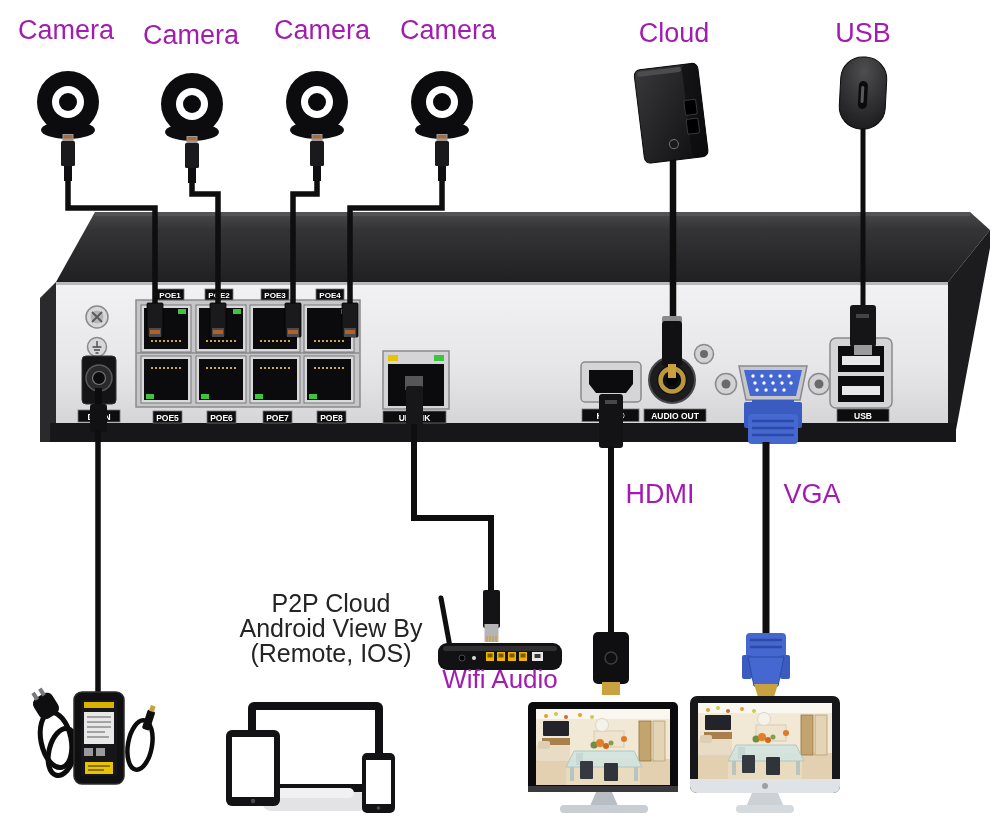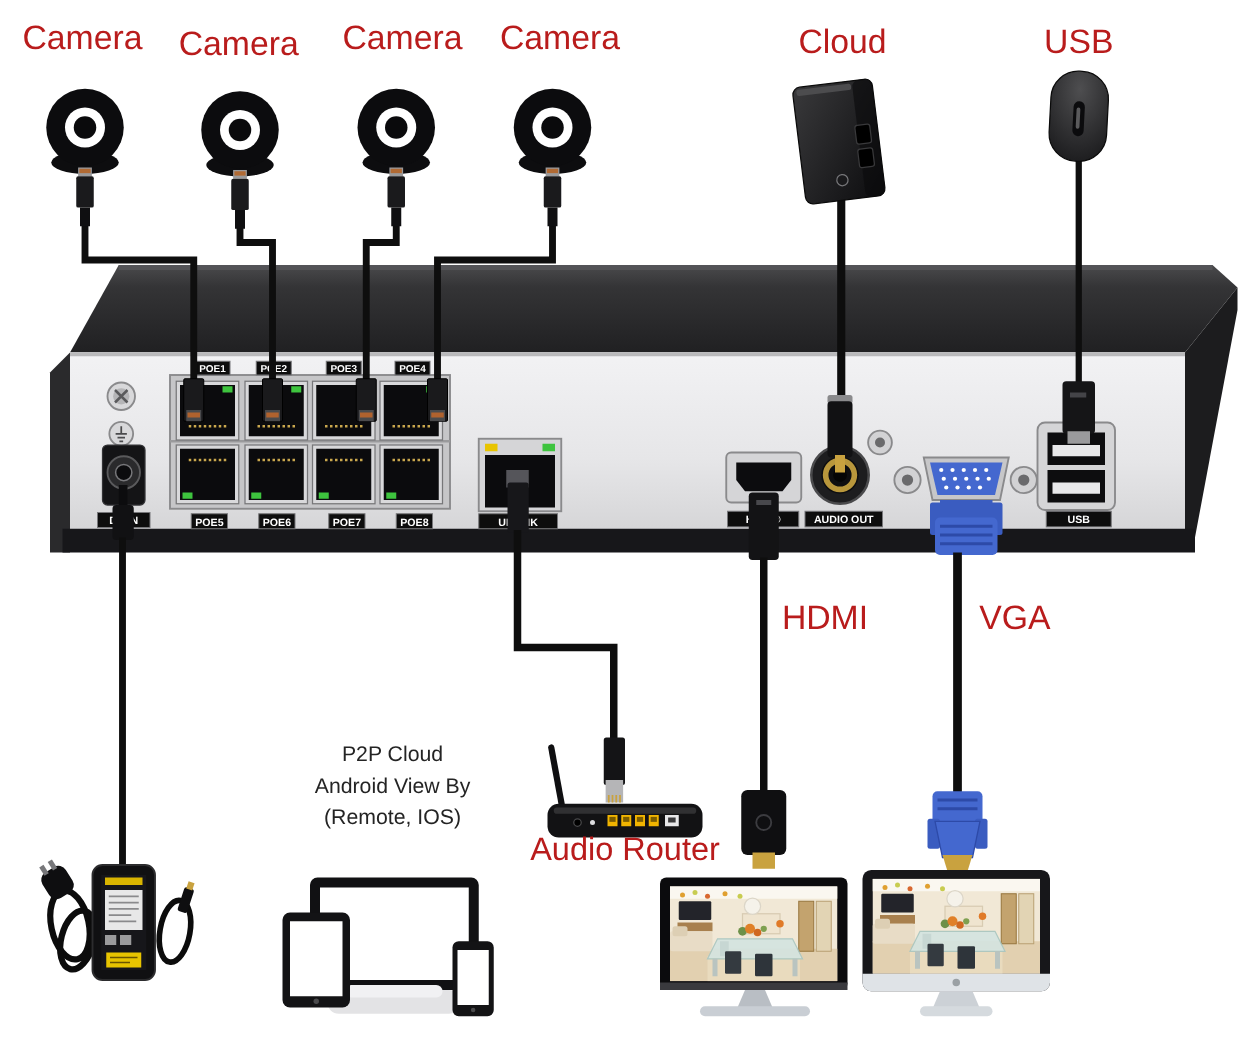--- a/index.html
+++ b/index.html
@@ -1,23 +1,23 @@
 <!DOCTYPE html>
 <html><head>
 <meta charset="utf-8">
 <style>
   html,body{margin:0;padding:0;background:#fff;}
   .stage-wrap{position:relative;width:1000px;height:830px;background:#ffffff;overflow:hidden;
               font-family:"Liberation Sans",sans-serif;}
   svg.stage{position:absolute;left:0;top:0;}
-  .lbl{position:absolute;transform:translateX(-50%);font-size:27px;color:#b91c1c;white-space:nowrap;
+  .lbl{position:absolute;transform:translateX(-50%);font-size:27px;color:#a21caf;white-space:nowrap;
        font-family:"Liberation Sans",sans-serif;}
   .lbl-sm{font-size:26px;}
-  .p2p{position:absolute;left:314px;top:591px;transform:translateX(-50%);text-align:center;
-       font-size:17px;line-height:25px;color:#242424;white-space:nowrap;}
+  .p2p{position:absolute;left:331px;top:591px;transform:translateX(-50%);text-align:center;
+       font-size:25px;line-height:25px;color:#242424;white-space:nowrap;}
   .port-label-text{font-family:"Liberation Sans",sans-serif;font-weight:bold;fill:#ffffff;}
 </style>
 </head>
 <body>
 
 <div class="stage-wrap">
 
 <svg class="stage" width="1000" height="830" viewBox="0 0 1000 830">
   <defs>
     <linearGradient id="gTop" x1="0" y1="0" x2="0" y2="1">
@@ -441,20 +441,20 @@
 </svg>
 
   <div class="lbl" style="left:66px;top:15px">Camera</div>
   <div class="lbl" style="left:191px;top:20px">Camera</div>
   <div class="lbl" style="left:322px;top:15px">Camera</div>
   <div class="lbl" style="left:448px;top:15px">Camera</div>
   <div class="lbl" style="left:674px;top:18px">Cloud</div>
   <div class="lbl" style="left:863px;top:18px">USB</div>
   <div class="lbl" style="left:660px;top:479px">HDMI</div>
   <div class="lbl" style="left:812px;top:479px">VGA</div>
-  <div class="lbl lbl-sm" style="left:500px;top:664px">Audio Router</div>
+  <div class="lbl lbl-sm" style="left:500px;top:664px">Wifi Audio</div>
 
   <div class="p2p">
     <div>P2P Cloud</div>
     <div>Android View By</div>
     <div>(Remote, IOS)</div>
   </div>
 </div>
 
 </body></html>

